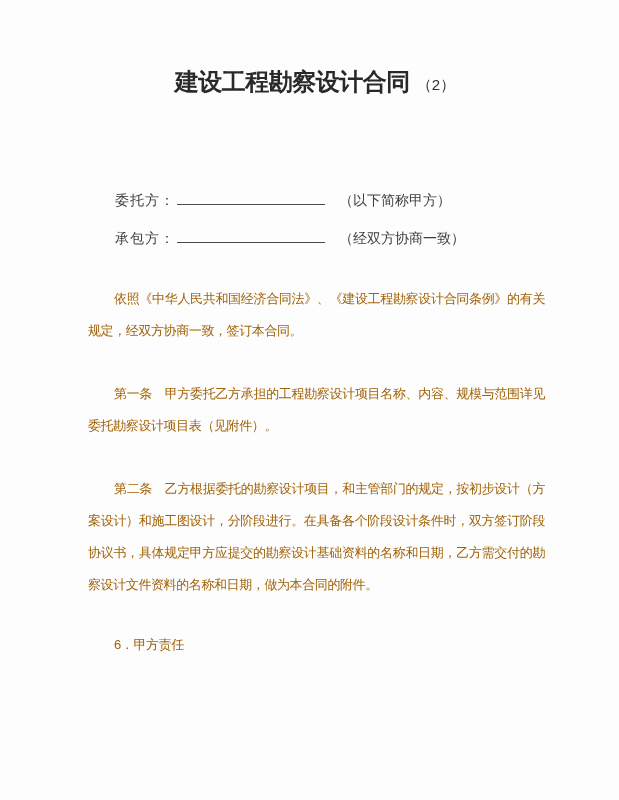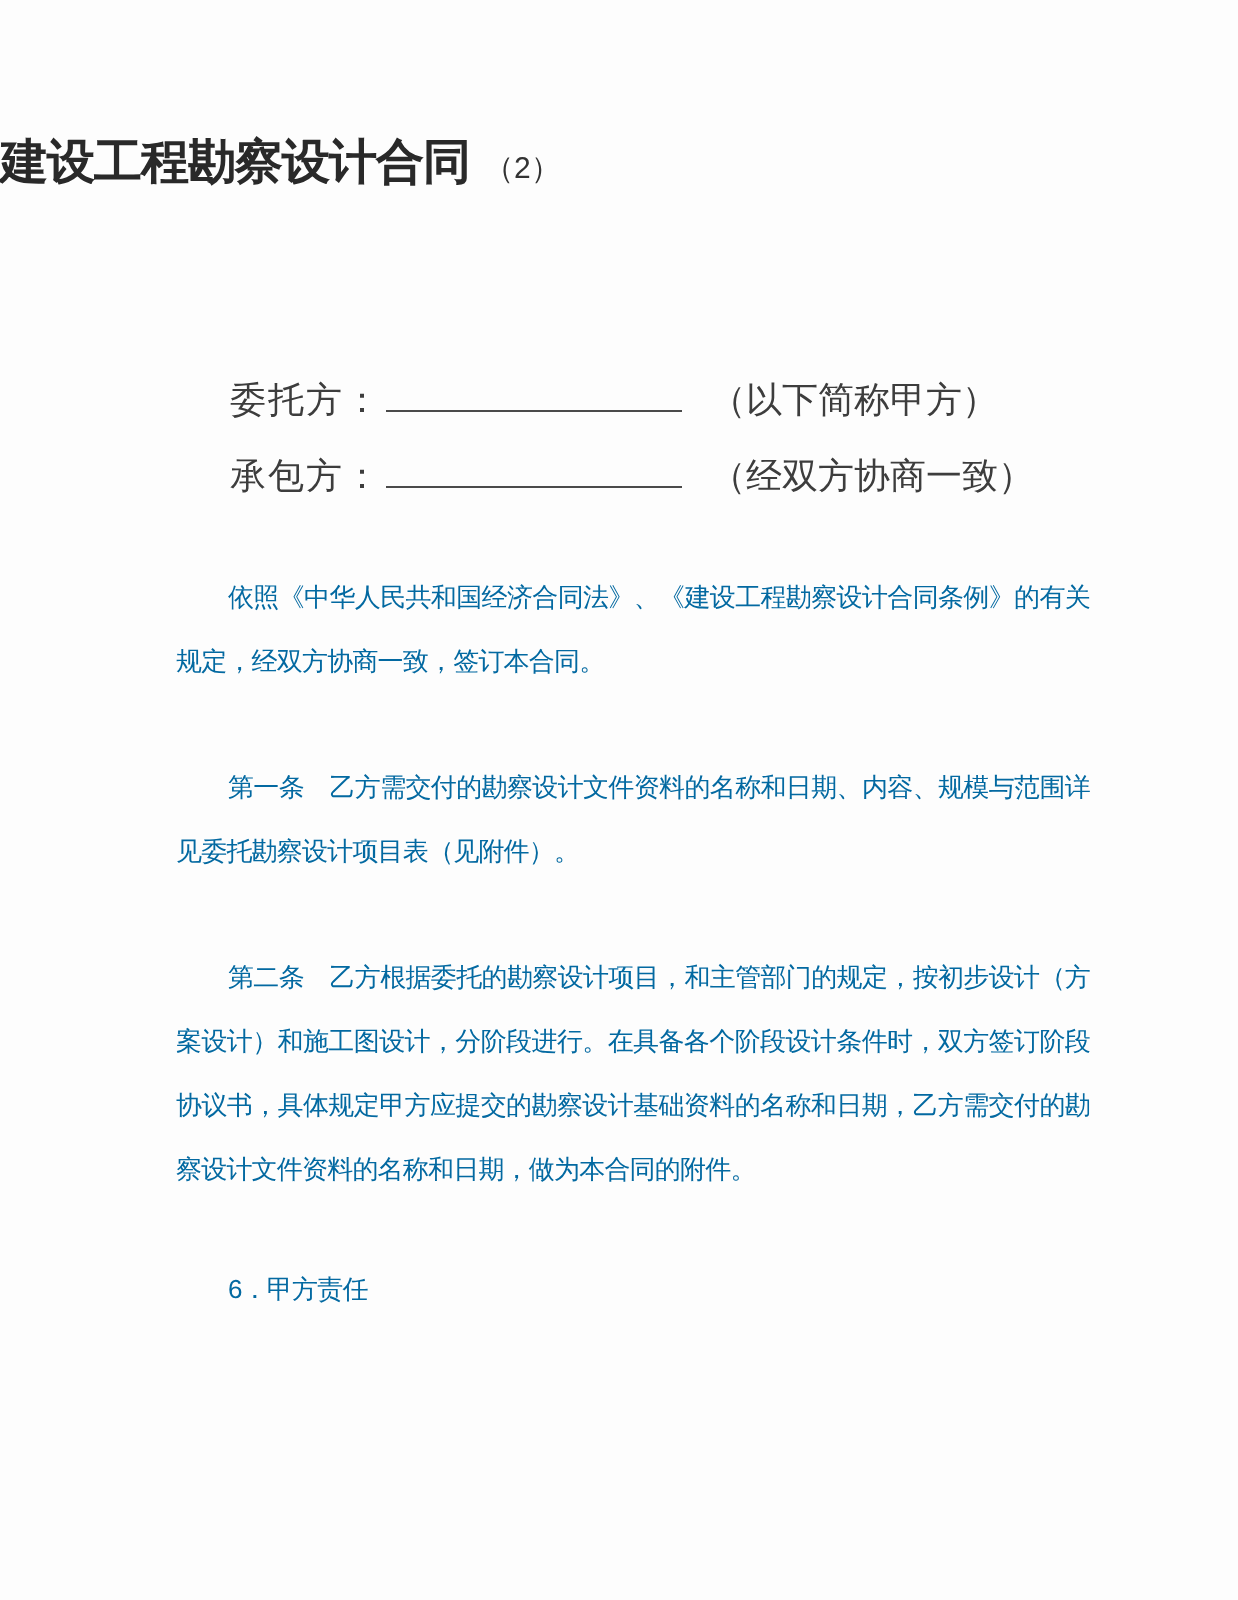--- a/index.html
+++ b/index.html
@@ -12,42 +12,43 @@
     width: 619px;
     height: 800px;
     margin: 0 auto;
     background: #fdfdfd;
     color: #3d3d3d;
     font-family: "Liberation Sans", "DejaVu Sans", sans-serif;
     overflow: hidden;
     box-sizing: border-box;
   }
   .doc-title {
-    margin: 66px 0 0 0;
+    margin: 66px 0 0 11px;
+    text-align: center;
     font-size: 24px;
     font-weight: bold;
     letter-spacing: -0.5px;
     color: #292929;
     line-height: 32px;
   }
   .doc-title .title-number {
     font-size: 15px;
     font-weight: normal;
     letter-spacing: 0;
     margin-left: 7px;
     color: #333333;
   }
   .doc-body {
     padding: 0 74px 0 88px;
   }
   .parties {
     margin-top: 80px;
   }
   .party-line {
-    font-size: 18px;
+    font-size: 14px;
     line-height: 38px;
     padding-left: 27px;
     white-space: nowrap;
   }
   .party-label {
     letter-spacing: 1px;
   }
   .blank-line {
     display: inline-block;
     width: 148px;
@@ -56,21 +57,21 @@
     margin: 0 14px 0 2px;
     vertical-align: baseline;
   }
   .para {
     margin: 31px 0 0 0;
     font-size: 13px;
     letter-spacing: -0.4px;
     line-height: 32px;
     text-align: justify;
     text-indent: 2em;
-    color: #0369a1;
+    color: #a16207;
   }
   .para.preamble { margin-top: 26px; }
   .para.clause-item { margin-top: 28px; }
 </style>
 </head>
 <body>
 
 <div class="page">
 
   <h1 class="doc-title">
@@ -83,21 +84,21 @@
       <div class="party-line">
         <span class="party-label">委托方：</span><span class="blank-line"></span><span class="party-note">（以下简称甲方）</span>
       </div>
       <div class="party-line">
         <span class="party-label">承包方：</span><span class="blank-line"></span><span class="party-note">（经双方协商一致）</span>
       </div>
     </div>
 
     <p class="para preamble">依照《中华人民共和国经济合同法》、《建设工程勘察设计合同条例》的有关规定，经双方协商一致，签订本合同。</p>
 
-    <p class="para">第一条　乙方需交付的勘察设计文件资料的名称和日期、内容、规模与范围详见委托勘察设计项目表（见附件）。</p>
+    <p class="para">第一条　甲方委托乙方承担的工程勘察设计项目名称、内容、规模与范围详见委托勘察设计项目表（见附件）。</p>
 
     <p class="para">第二条　乙方根据委托的勘察设计项目，和主管部门的规定，按初步设计（方案设计）和施工图设计，分阶段进行。在具备各个阶段设计条件时，双方签订阶段协议书，具体规定甲方应提交的勘察设计基础资料的名称和日期，乙方需交付的勘察设计文件资料的名称和日期，做为本合同的附件。</p>
 
 
     <p class="para clause-item">6．甲方责任</p>
 
   </div>
 </div>
 
 </body></html>

